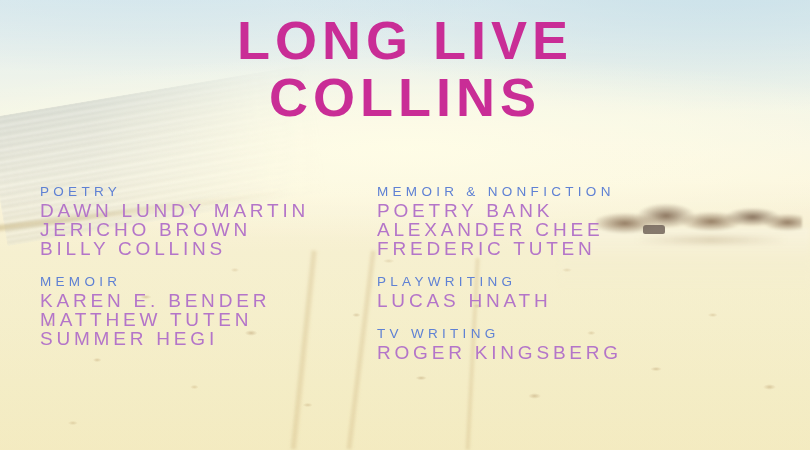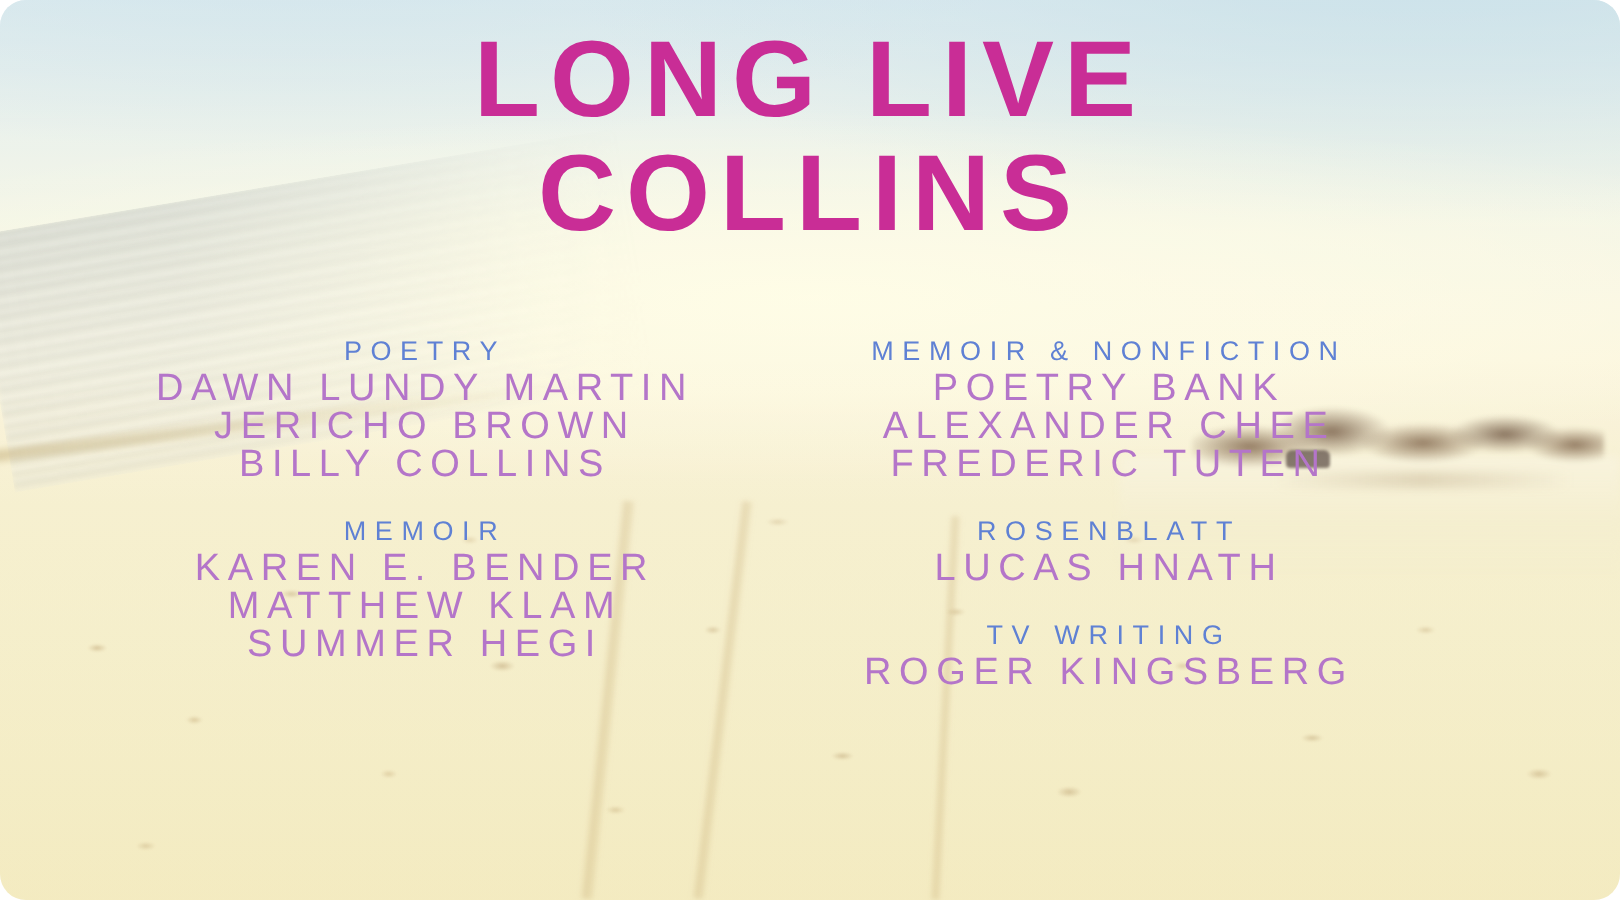--- a/index.html
+++ b/index.html
@@ -20,21 +20,20 @@
         #d8e7e7 7%,
         #e6eee4 16%,
         #f2f3df 26%,
         #f8f4dc 34%,
         #faf4d8 40%,
         #f7efcf 47%,
         #f4ecc6 56%,
         #f3ebc2 70%,
         #f2e9bd 85%,
         #f1e7b8 100%);
-    border-radius: 13px;
   }
 
   
   .layer { position: absolute; inset: 0; pointer-events: none; }
 
   
   .sky-haze {
     background:
       radial-gradient(ellipse 620px 200px at 88% -6%, rgba(168,206,220,0.70) 0%, rgba(168,206,220,0.0) 70%),
       radial-gradient(ellipse 520px 170px at 18% -10%, rgba(176,210,222,0.55) 0%, rgba(176,210,222,0.0) 72%);
@@ -162,21 +161,22 @@
     color: #c92d96;
     font-weight: bold;
     font-size: 54px;
     line-height: 57px;
     letter-spacing: 5px;
   }
   .title-line { display: block; white-space: nowrap; }
 
   .col {
     position: absolute;
-    text-align: center;
+    text-align: left;
+    margin-top: 16px;
   }
   .col-left  { left: 40px;  width: 345px; top: 166px; }
   .col-right { left: 377px; width: 355px; top: 166px; }
 
   .section { margin-bottom: 14px; }
   .section:last-child { margin-bottom: 0; }
 
   .section-heading {
     color: #5f81d4;
     font-size: 13.5px;
@@ -223,37 +223,37 @@
       <div class="section">
         <div class="section-heading">POETRY</div>
         <div class="name">DAWN LUNDY MARTIN</div>
         <div class="name">JERICHO BROWN</div>
         <div class="name">BILLY COLLINS</div>
       </div>
 
       <div class="section">
         <div class="section-heading">MEMOIR</div>
         <div class="name">KAREN E. BENDER</div>
-        <div class="name">MATTHEW KLAM</div>
+        <div class="name">MATTHEW TUTEN</div>
         <div class="name">SUMMER HEGI</div>
       </div>
 
     </div>
 
     <div class="col col-right">
 
       <div class="section">
         <div class="section-heading">MEMOIR &amp; NONFICTION</div>
         <div class="name">POETRY BANK</div>
         <div class="name">ALEXANDER CHEE</div>
         <div class="name">FREDERIC TUTEN</div>
       </div>
 
       <div class="section">
-        <div class="section-heading">ROSENBLATT</div>
+        <div class="section-heading">PLAYWRITING</div>
         <div class="name">LUCAS HNATH</div>
       </div>
 
       <div class="section">
         <div class="section-heading">TV WRITING</div>
         <div class="name">ROGER KINGSBERG</div>
       </div>
 
     </div>
 

